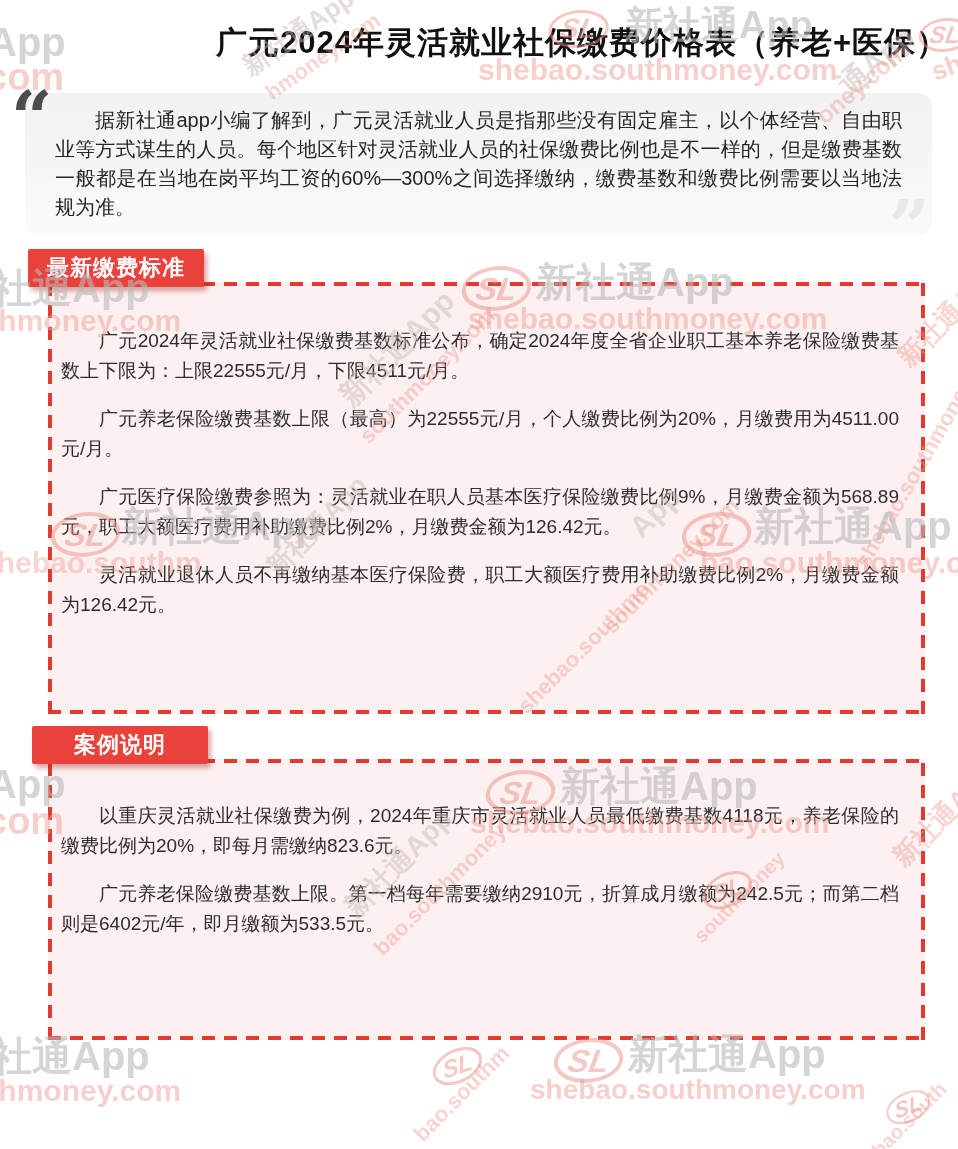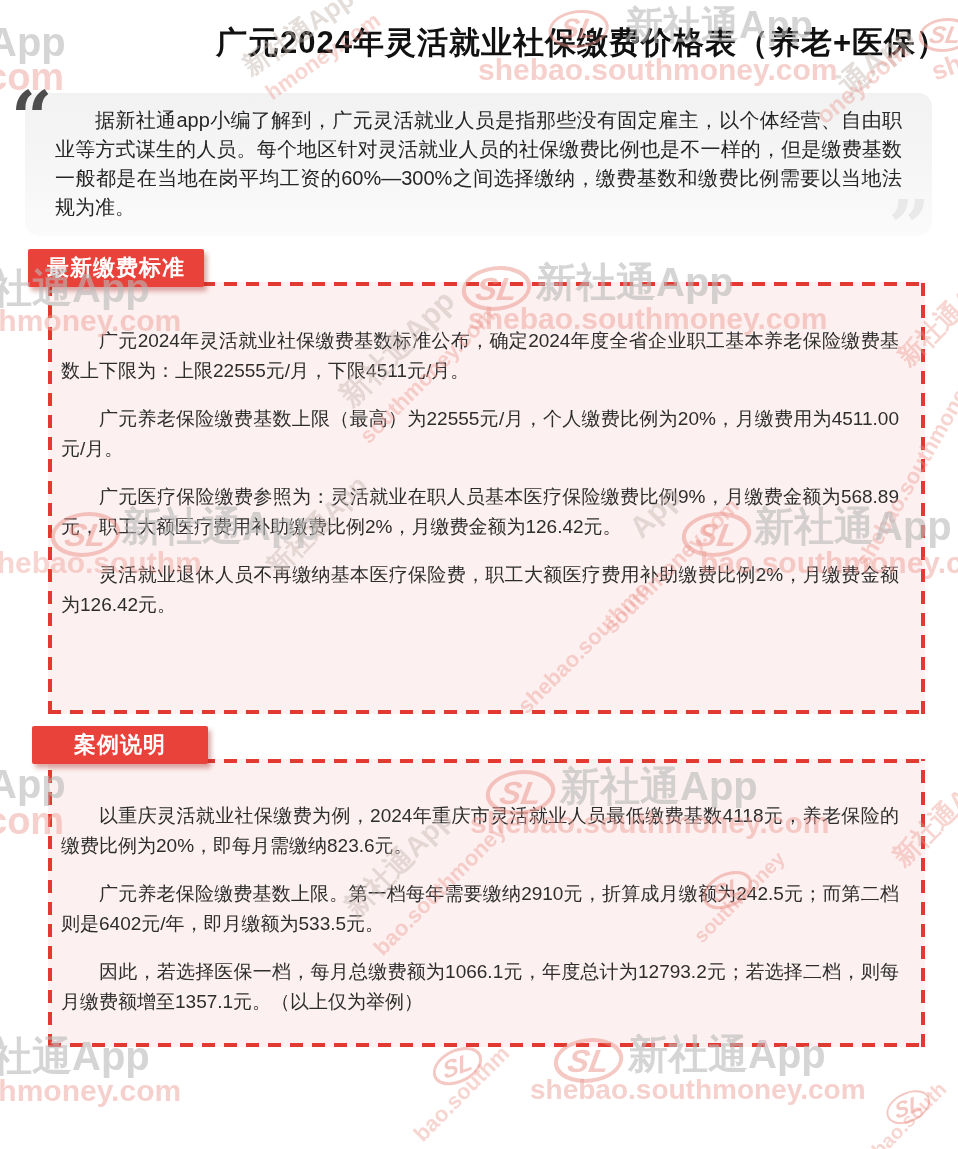--- a/index.html
+++ b/index.html
@@ -149,18 +149,17 @@
       <p class="para">广元医疗保险缴费参照为：灵活就业在职人员基本医疗保险缴费比例9%，月缴费金额为568.89元，职工大额医疗费用补助缴费比例2%，月缴费金额为126.42元。</p>
       <p class="para">灵活就业退休人员不再缴纳基本医疗保险费，职工大额医疗费用补助缴费比例2%，月缴费金额为126.42元。</p>
     </div>
   </div>
 
   <div class="section">
     <div class="badge badge-2" style="background: rgb(233, 66, 59);">案例说明</div>
     <div class="panel panel-2" style="background: repeating-linear-gradient(90deg, rgb(226, 58, 49) 0px, rgb(226, 58, 49) 13px, transparent 13px, transparent 22px) left top / 100% 4px no-repeat, repeating-linear-gradient(90deg, rgb(226, 58, 49) 0px, rgb(226, 58, 49) 13px, transparent 13px, transparent 22px) left bottom / 100% 4px no-repeat, repeating-linear-gradient(0deg, rgb(226, 58, 49) 0px, rgb(226, 58, 49) 13px, transparent 13px, transparent 22px) left top / 4px 100% no-repeat, repeating-linear-gradient(0deg, rgb(226, 58, 49) 0px, rgb(226, 58, 49) 13px, transparent 13px, transparent 22px) right top / 4px 100% no-repeat, rgb(253, 240, 240);">
       <p class="para">以重庆灵活就业社保缴费为例，2024年重庆市灵活就业人员最低缴费基数4118元，养老保险的缴费比例为20%，即每月需缴纳823.6元。</p>
       <p class="para">广元养老保险缴费基数上限。第一档每年需要缴纳2910元，折算成月缴额为242.5元；而第二档则是6402元/年，即月缴额为533.5元。</p>
-      <p class="para">因此，若选择医保一档，每月总缴费额为1066.1元，年度总计为12793.2元；若选择二档，则每月缴费额增至1357.1元。（以上仅为举例）</p>
     </div>
   </div>
 
 
 </div>
 
 </body></html>

